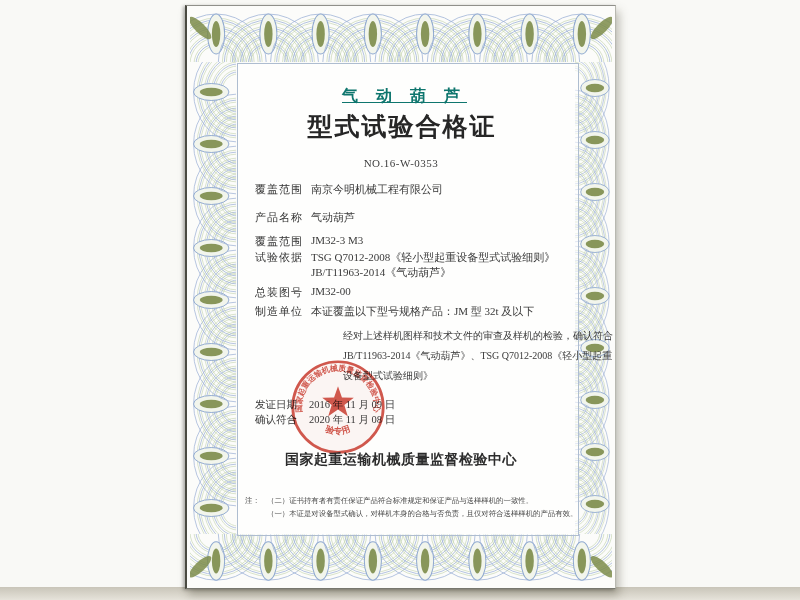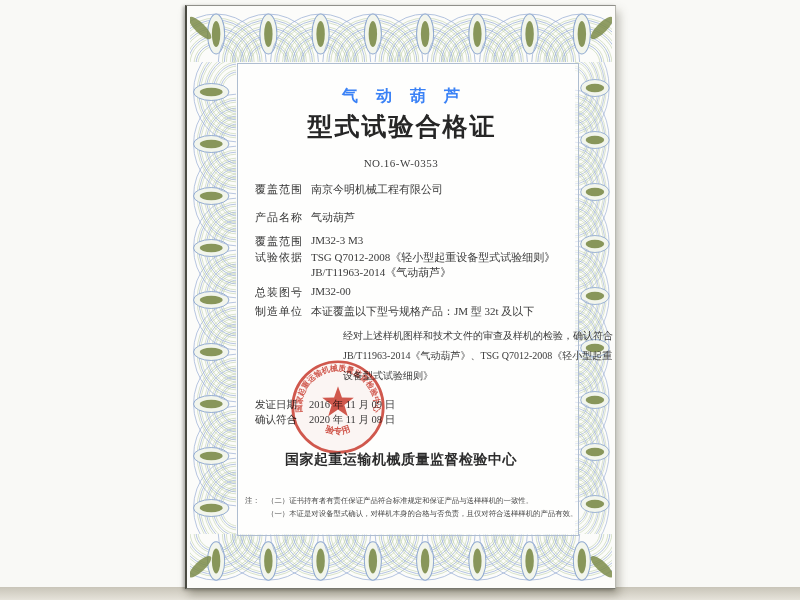--- a/index.html
+++ b/index.html
@@ -12,21 +12,21 @@
     border-left:2px solid #4a4a42;border-top:1px solid #90908a;border-right:1px solid #b8b8b0;border-bottom:1px solid #77776e;
     box-shadow:-2px 1px 3px rgba(0,0,0,.25),3px 6px 9px rgba(70,65,45,.35);}
   .band{position:absolute;display:block;}
   .band-top{left:3px;top:4px;}
   .band-bottom{left:3px;top:528px;}
   .band-left{left:3px;top:56px;}
   .band-right{left:388px;top:56px;}
   .inner-frame{position:absolute;left:50px;top:57px;width:340px;height:471px;
     border:1px solid #aebdd0;background:rgba(255,255,255,.55);}
   .t-small{position:absolute;left:0;top:80px;width:428px;text-align:center;
-    font-size:16px;font-weight:700;letter-spacing:7px;text-indent:7px;color:#3b82f6;}
+    font-size:16px;font-weight:700;letter-spacing:7px;text-indent:7px;color:#0f766e;text-decoration:underline;}
   .t-main{position:absolute;left:0;top:104px;width:428px;text-align:center;
     font-size:25px;font-weight:700;letter-spacing:2px;text-indent:2px;color:#262626;}
   .cert-no{position:absolute;left:0;top:151px;width:428px;text-align:center;
     font-size:11px;letter-spacing:.5px;color:#3c3c3c;}
   .row{position:absolute;left:68px;display:flex;font-size:11px;color:#3a3a3a;}
   .row .lbl{width:50px;letter-spacing:1px;flex:none;color:#333;}
   .row .val{margin-left:6px;white-space:nowrap;}
   .row .val2{margin-left:6px;}
   .para{position:absolute;left:112px;width:286px;font-size:10px;color:#3a3a3a;line-height:20px;}
   .para div{white-space:nowrap;margin-left:44px;}

